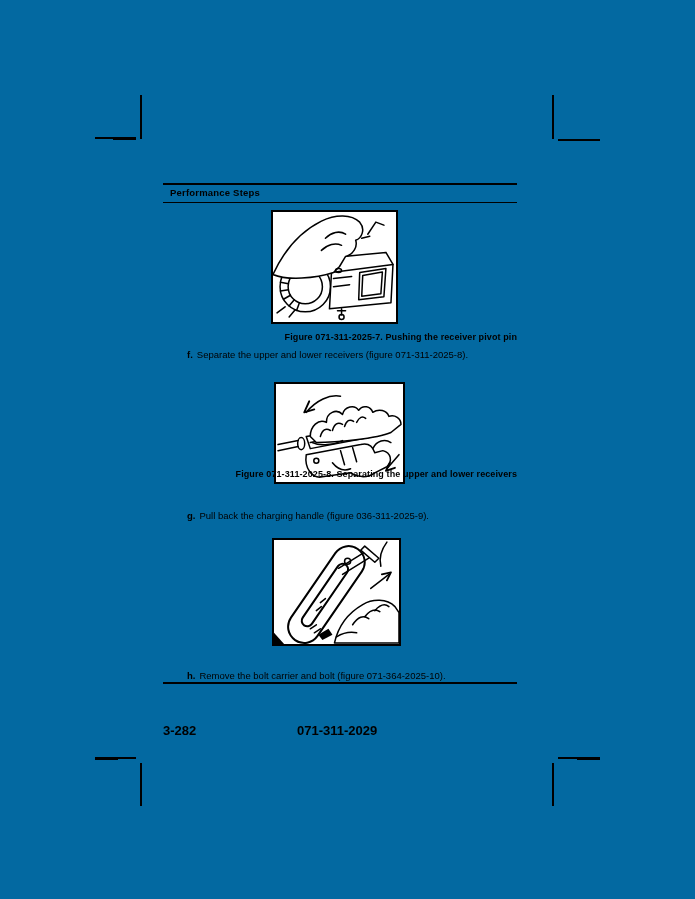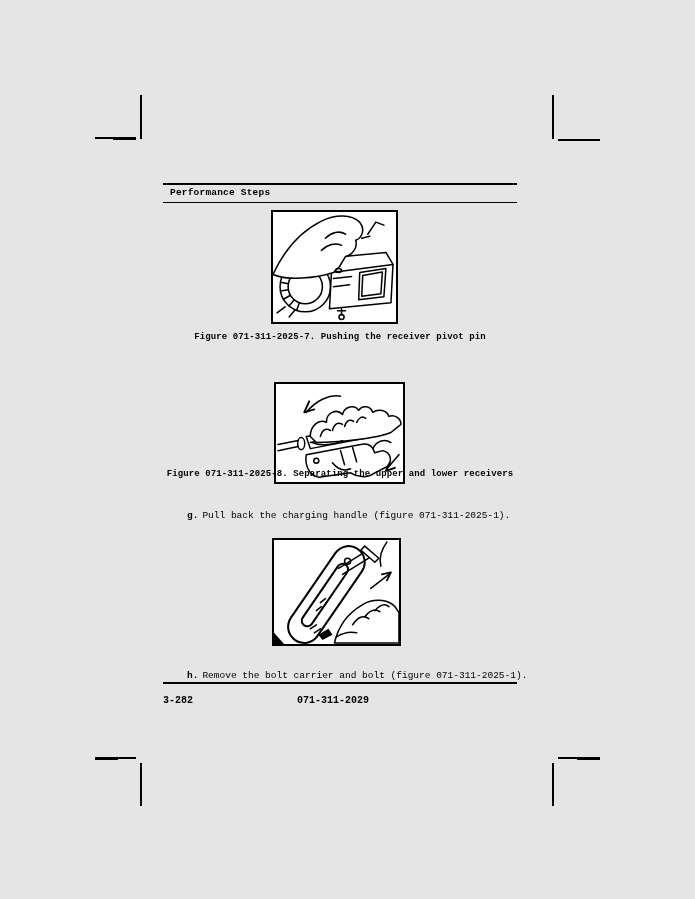--- a/index.html
+++ b/index.html
@@ -1,48 +1,48 @@
 <!DOCTYPE html>
 <html><head>
 <meta charset="utf-8">
 <style>
   * { margin:0; padding:0; box-sizing:border-box; }
   html,body { background:#ffffff; }
   .page {
     position:relative;
     width:695px; height:899px;
-    background:#e5e5e5;
-    font-family:Liberation Mono, monospace;
+    background:#0369a1;
+    font-family:Liberation Sans, sans-serif;
     color:#000000;
     overflow:hidden;
   }
   .mark { position:absolute; background:#000; }
   .rule { position:absolute; background:#000; }
   .heading {
     position:absolute; left:170px; top:187px;
     font-size:9.5px; font-weight:bold; letter-spacing:0.2px;
   }
   .figure-frame {
     position:absolute; background:#ffffff;
     border:2.5px solid #000;
   }
   .figure-frame svg { display:block; width:100%; height:100%; }
   .caption {
     position:absolute; left:163px; width:354px;
-    text-align:center; font-size:9px; font-weight:bold;
+    text-align:right; font-size:9px; font-weight:bold;
     letter-spacing:0.1px; white-space:nowrap;
   }
   .step {
     position:absolute; left:187px; width:330px;
     font-size:9.5px; white-space:nowrap;
   }
   .step .letter { font-weight:bold; margin-right:4px; }
   .footer-text {
-    position:absolute; top:695px;
-    font-size:10px; font-weight:bold;text-align:center;
+    position:absolute; top:723px;
+    font-size:13px; font-weight:bold;text-align:center;
   }
 </style>
 </head>
 <body>
 
 <div class="page">
 
   <div>
     <div class="mark" style="left:140px; top:95px; width:2px; height:44px;"></div>
     <div class="mark" style="left:95px; top:137px; width:41px; height:2px;"></div>
@@ -99,20 +99,23 @@
 
         <ellipse cx="65" cy="58" rx="3" ry="2"></ellipse>
         <line x1="68" y1="96" x2="68" y2="102"></line>
         <line x1="64" y1="98" x2="72" y2="98"></line>
         <circle cx="68" cy="104" r="2.5"></circle>
       </g>
     </svg>
   </div>
   <div class="caption" style="top:332px;">Figure 071-311-2025-7. Pushing the receiver pivot pin</div>
 
+  <div class="step" style="top:349px;">
+    <span class="letter">f.</span><span>Separate the upper and lower receivers (figure 071-311-2025-8).</span>
+  </div>
 
   <div class="figure-frame" style="left:274px; top:382px; width:131px; height:102px;">
     <svg viewBox="0 0 126 97">
       <g fill="none" stroke="#000" stroke-width="1.5" stroke-linecap="round" stroke-linejoin="round">
 
         <path d="M30,28 C40,16 53,10 64,12"></path>
         <path d="M28,28 L38,25 M28,28 L33,17" stroke-width="1.8"></path>
 
         <path d="M2,60 L22,56 M2,66 L22,62"></path>
         <ellipse cx="25" cy="59" rx="3.5" ry="6"></ellipse>
@@ -131,21 +134,21 @@
 
         <path d="M96,64 C100,56 108,54 114,58"></path>
         <path d="M122,70 L110,84"></path>
         <path d="M109,86 L118,83 M109,86 L113,78" stroke-width="1.8"></path>
       </g>
     </svg>
   </div>
   <div class="caption" style="top:469px;">Figure 071-311-2025-8. Separating the upper and lower receivers</div>
 
   <div class="step" style="top:510px;">
-    <span class="letter">g.</span><span>Pull back the charging handle (figure 071-311-2025-1).</span>
+    <span class="letter">g.</span><span>Pull back the charging handle (figure 036-311-2025-9).</span>
   </div>
 
   <div class="figure-frame" style="left:272px; top:538px; width:129px; height:108px;">
     <svg viewBox="0 0 124 103">
 
       <line x1="30" y1="86" x2="74" y2="22" stroke="#000" stroke-width="34" stroke-linecap="round"></line>
       <line x1="30" y1="86" x2="74" y2="22" stroke="#fff" stroke-width="30" stroke-linecap="round"></line>
       <line x1="33" y1="80" x2="68" y2="29" stroke="#000" stroke-width="13" stroke-linecap="round"></line>
       <line x1="33" y1="80" x2="68" y2="29" stroke="#fff" stroke-width="9" stroke-linecap="round"></line>
       <g fill="none" stroke="#000" stroke-width="1.5" stroke-linecap="round" stroke-linejoin="round">
@@ -164,21 +167,21 @@
         <path d="M116,32 L107,34 M116,32 L112,40" stroke-width="1.8"></path>
 
         <path d="M36,88 l6,-4 M40,92 l6,-4 M46,62 l5,-4 M42,70 l5,-4"></path>
       </g>
       <polygon points="44,94 54,88 58,94 48,99" fill="#000"></polygon>
       <polygon points="0,92 10,103 0,103" fill="#000"></polygon>
     </svg>
   </div>
 
   <div class="step" style="top:670px;">
-    <span class="letter">h.</span><span>Remove the bolt carrier and bolt (figure 071-311-2025-1).</span>
+    <span class="letter">h.</span><span>Remove the bolt carrier and bolt (figure 071-364-2025-10).</span>
   </div>
 
   <div class="rule" style="left:163px; top:682px; width:354px; height:2px;"></div>
 
   <div class="footer-text" style="left:163px;">3-282</div>
   <div class="footer-text" style="left:297px;">071-311-2029</div>
 
 </div>
 
 </body></html>

